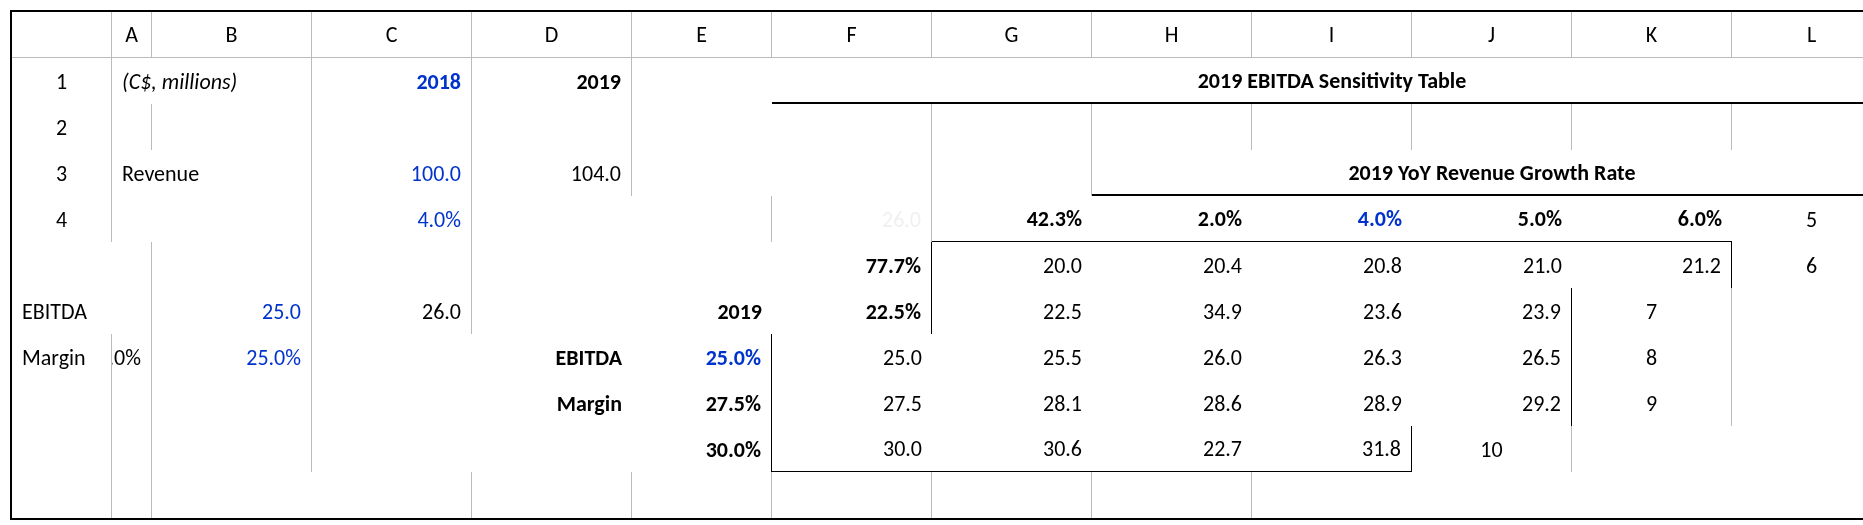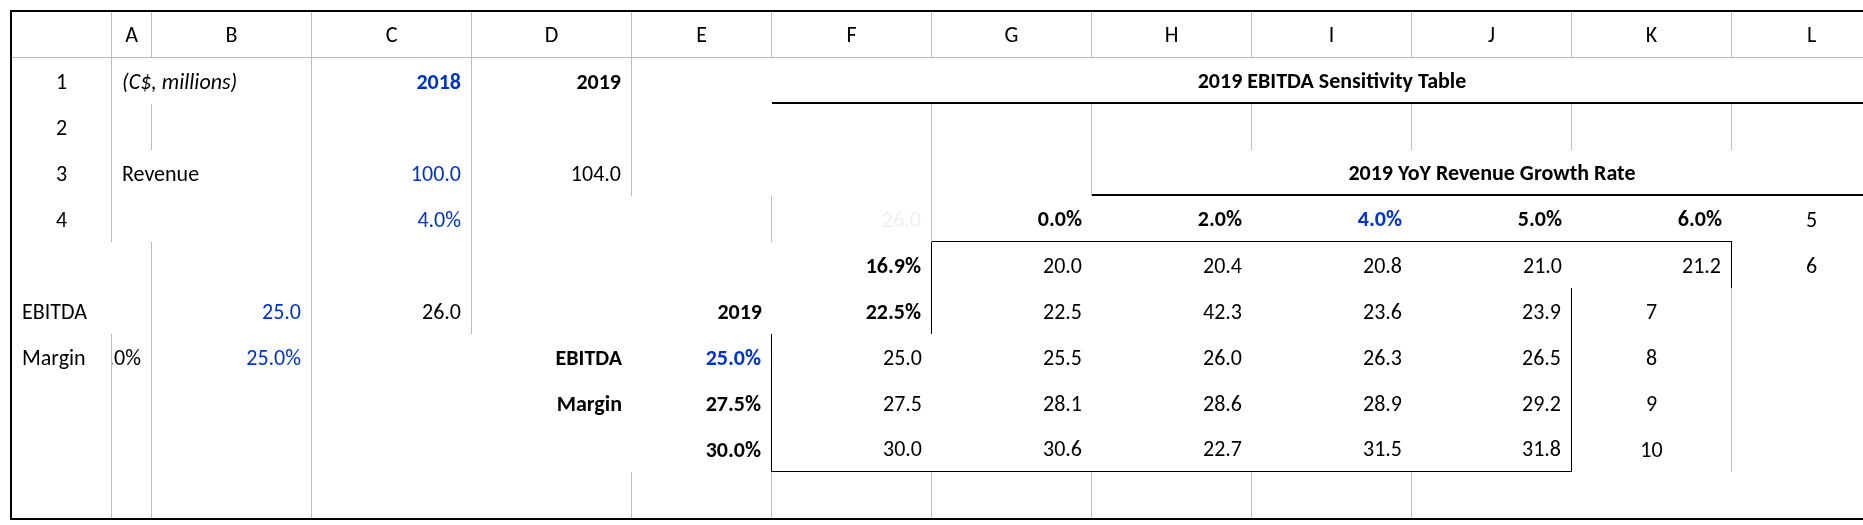--- a/index.html
+++ b/index.html
@@ -111,21 +111,21 @@
   <div class="cell" style="border-right:1px solid #bbb;"></div>
   <div class="cell right blue" style="border-right:1px solid #bbb;">
       <span>4.0%</span>
     </div>
   <div class="cell"></div>
   <div class="cell" style="border-right:1px solid #bbb;"></div>
   <div class="cell right" style="border-right:1px solid #bbb; color:#f0f0f0;">
       <span>26.0</span>
     </div>
   <div class="cell right bold" style="border-bottom:1px solid #000;">
-      <span>0.0%</span>
+      <span>42.3%</span>
     </div>
   <div class="cell right bold" style="border-bottom:1px solid #000;">
       <span>2.0%</span>
     </div>
   <div class="cell right bold blue" style="border-bottom:1px solid #000;">
       <span>4.0%</span>
     </div>
   <div class="cell right bold" style="border-bottom:1px solid #000;">
       <span>5.0%</span>
     </div>
@@ -134,21 +134,21 @@
     </div>
 
   <div class="cell rownum">5</div>
   <div class="cell"></div>
   <div class="cell" style="border-right:1px solid #bbb;"></div>
   <div class="cell" style="border-right:1px solid #bbb;"></div>
   <div class="cell" style="border-right:1px solid #bbb;"></div>
   <div class="cell"></div>
   <div class="cell"></div>
   <div class="cell right bold" style="border-right:1px solid #000;">
-      <span>16.9%</span>
+      <span>77.7%</span>
     </div>
   <div class="cell right">
       <span>20.0</span>
     </div>
   <div class="cell right">
       <span>20.4</span>
     </div>
   <div class="cell right">
       <span>20.8</span>
     </div>
@@ -173,21 +173,21 @@
   <div class="cell right bold">
       <span>2019</span>
     </div>
   <div class="cell right bold" style="border-right:1px solid #000;">
       <span>22.5%</span>
     </div>
   <div class="cell right">
       <span>22.5</span>
     </div>
   <div class="cell right">
-      <span>42.3</span>
+      <span>34.9</span>
     </div>
   <div class="cell right">
       <span>23.6</span>
     </div>
   <div class="cell right" style="border-right:1px solid #000;">
       <span>23.9</span>
     </div>
 
   <div class="cell rownum">7</div>
   <div class="cell"></div>
@@ -263,23 +263,20 @@
     </div>
   <div class="cell right" style="border-bottom:1px solid #000;">
       <span>30.0</span>
     </div>
   <div class="cell right" style="border-bottom:1px solid #000;">
       <span>30.6</span>
     </div>
   <div class="cell right" style="border-bottom:1px solid #000;">
       <span>22.7</span>
     </div>
-  <div class="cell right" style="border-bottom:1px solid #000;">
-      <span>31.5</span>
-    </div>
   <div class="cell right" style="border-bottom:1px solid #000; border-right:1px solid #000;">
       <span>31.8</span>
     </div>
 
   <div class="cell rownum">10</div>
   <div class="cell"></div>
   <div class="cell" style="border-right:1px solid #bbb;"></div>
   <div class="cell" style="border-right:1px solid #bbb;"></div>
   <div class="cell" style="border-right:1px solid #bbb;"></div>
   <div class="cell"></div>

